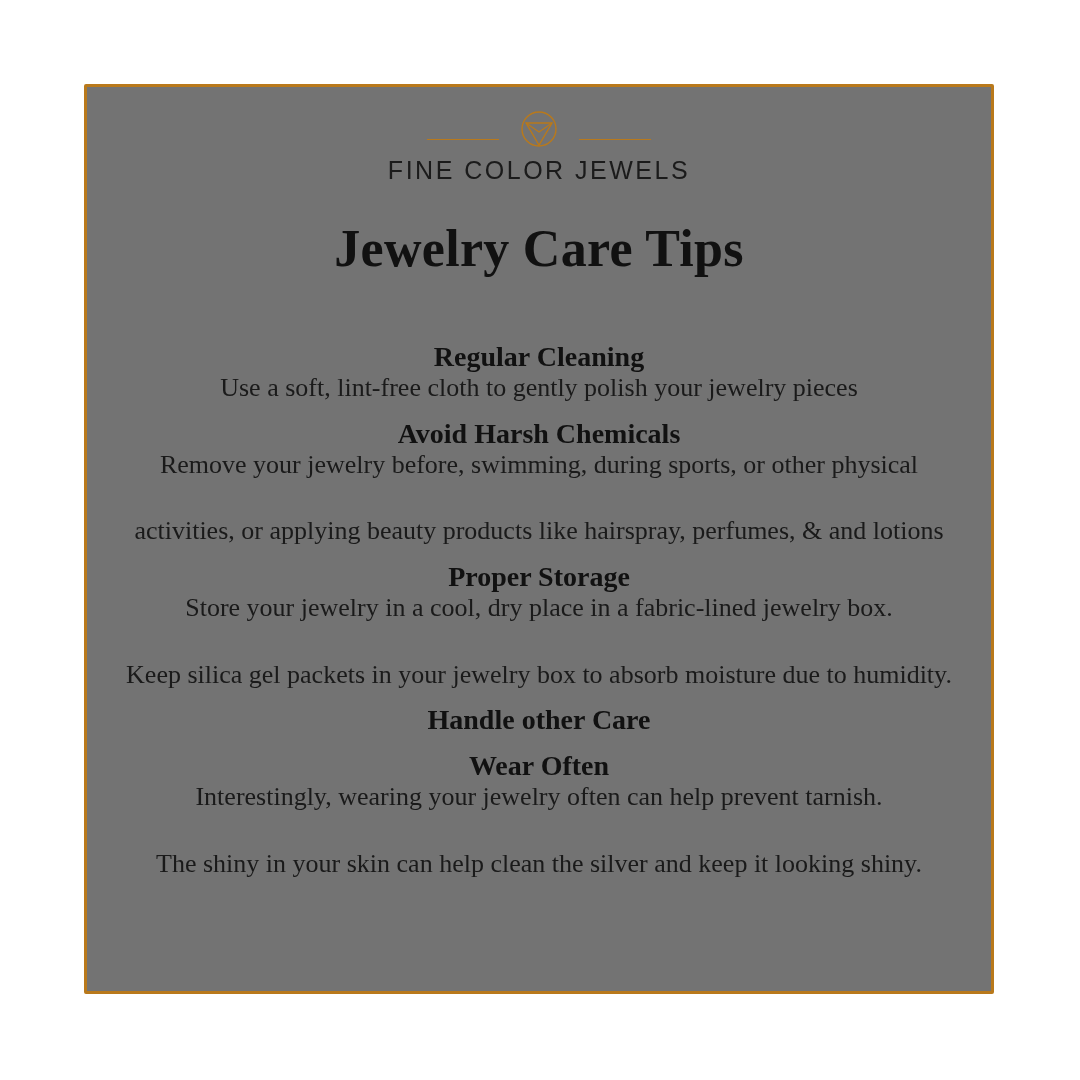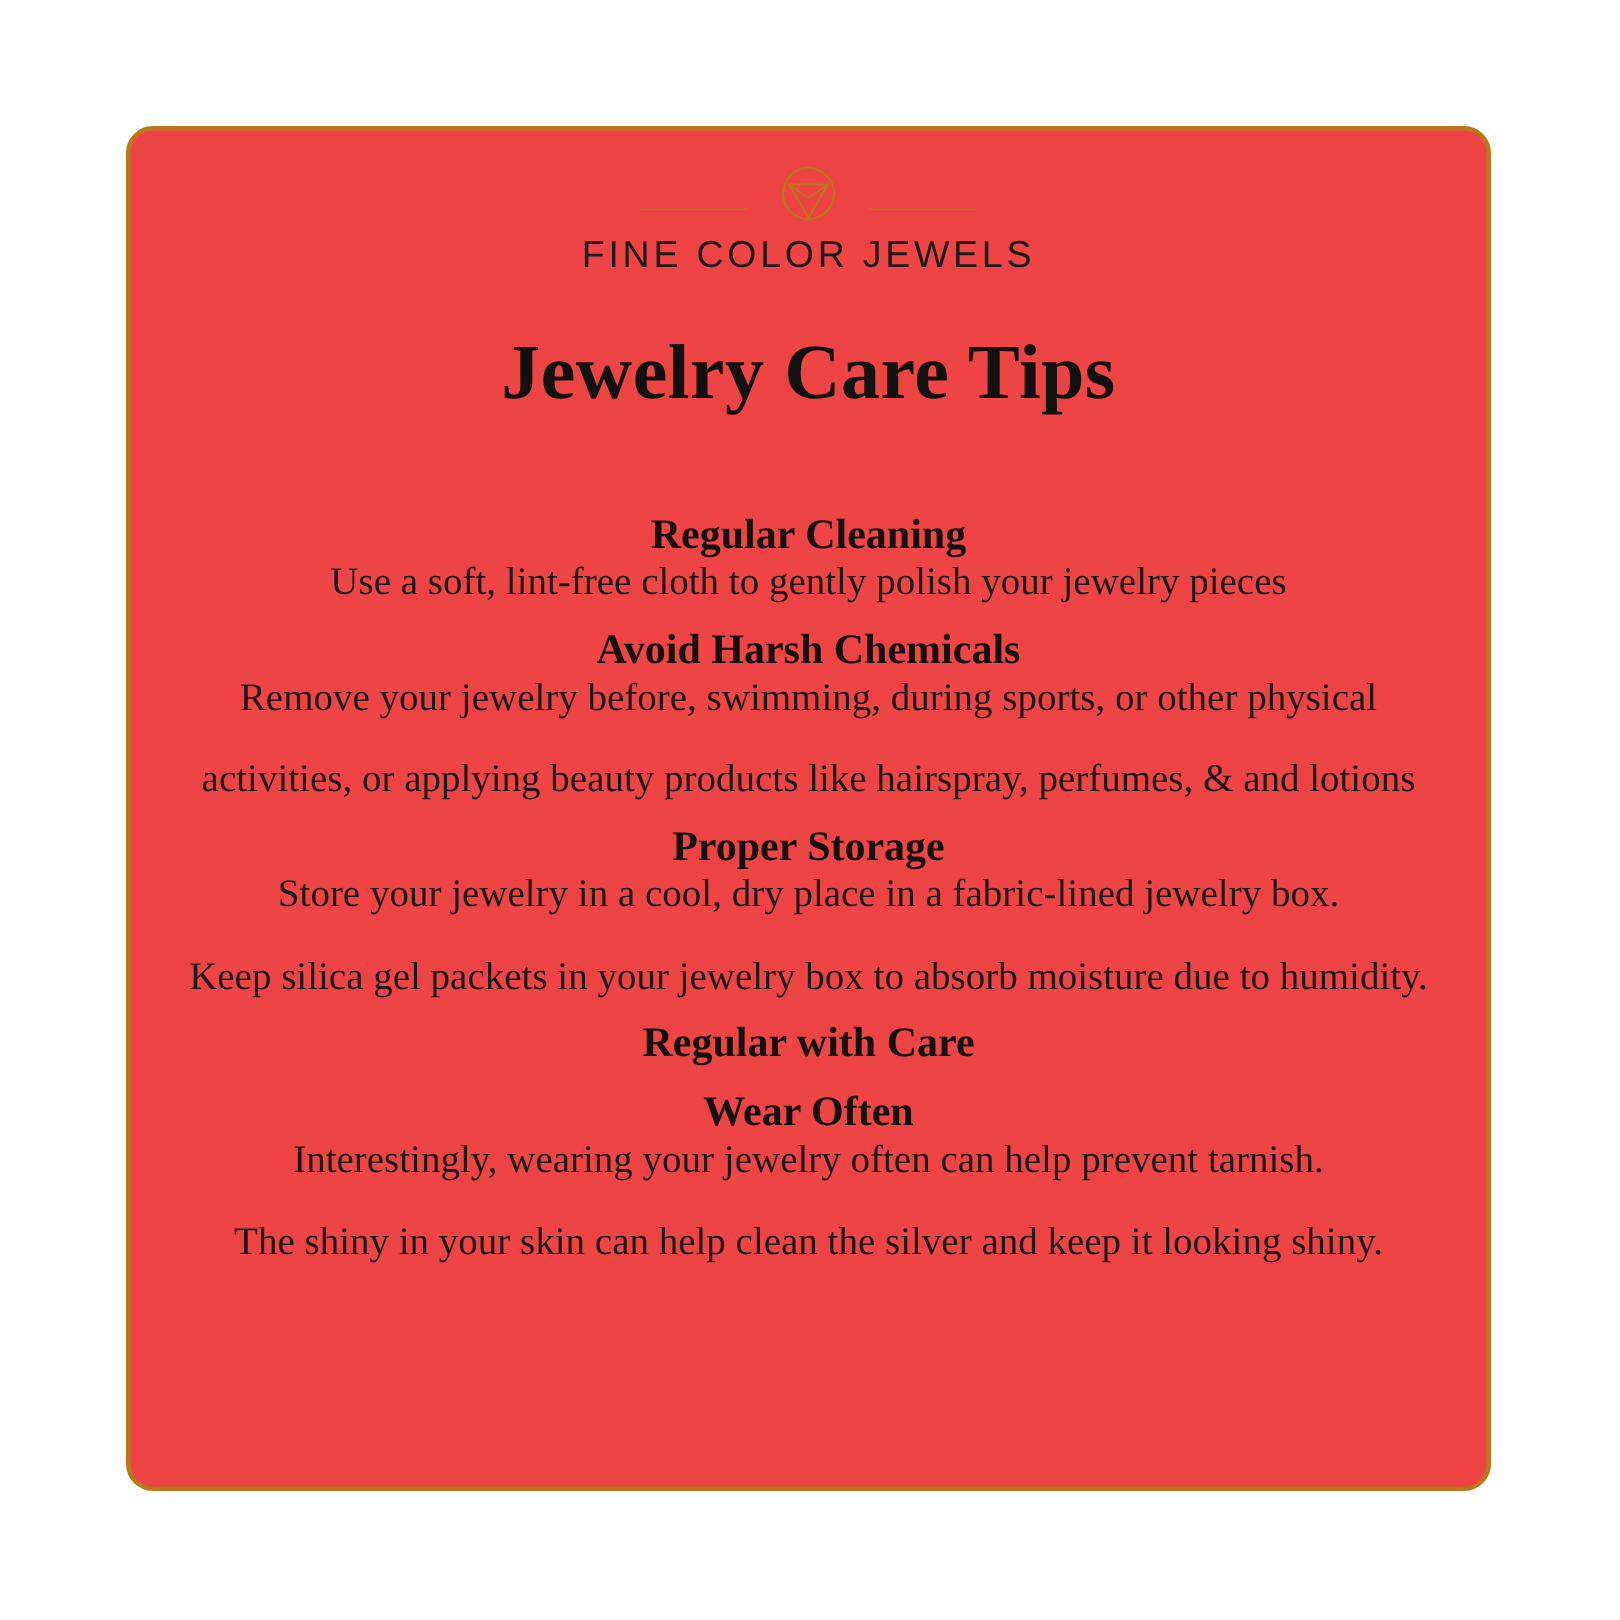--- a/index.html
+++ b/index.html
@@ -15,22 +15,22 @@
   }
 
   .card {
     position: absolute;
     left: 84px;
     top: 84px;
     width: 910px;
     height: 910px;
     box-sizing: border-box;
     border: 3px solid #b9791b;
-    border-radius: 18px;
-    background: #ef4444;
+    border-radius: 2px;
+    background: #737373;
     display: flex;
     flex-direction: column;
     align-items: center;
   }
 
   
   .brand {
     margin-top: 22px;
     display: flex;
     flex-direction: column;
@@ -102,21 +102,21 @@
   }
   .section-line {
     font-size: 26px;
     color: #1a1a1a;
     text-align: center;
     line-height: 1.18;
     padding: 0 26px;
     max-width: 850px;
   }
   .section-line.tight {
-    margin-top: 24px;
+    margin-top: 36px;
   }
 </style>
 </head>
 <body>
 
 <div class="card">
 
   <div class="brand">
     <div class="brand-mark">
       <span class="rule left"></span>
@@ -147,21 +147,21 @@
       <div class="section-line tight">activities,  or applying beauty products like hairspray, perfumes, &amp; and lotions</div>
     </div>
 
     <div class="section">
       <div class="section-heading">Proper Storage</div>
       <div class="section-line">Store your jewelry in a cool, dry place in a fabric-lined jewelry box.</div>
       <div class="section-line tight">Keep silica gel packets in your jewelry box to absorb moisture due to humidity.</div>
     </div>
 
     <div class="section">
-      <div class="section-heading">Regular with Care</div>
+      <div class="section-heading">Handle other Care</div>
     </div>
 
     <div class="section">
       <div class="section-heading">Wear Often</div>
       <div class="section-line">Interestingly, wearing your jewelry often can help prevent tarnish.</div>
       <div class="section-line tight">The shiny in your skin can help clean the silver and keep it looking shiny.</div>
     </div>
 
   </div>
 </div>

